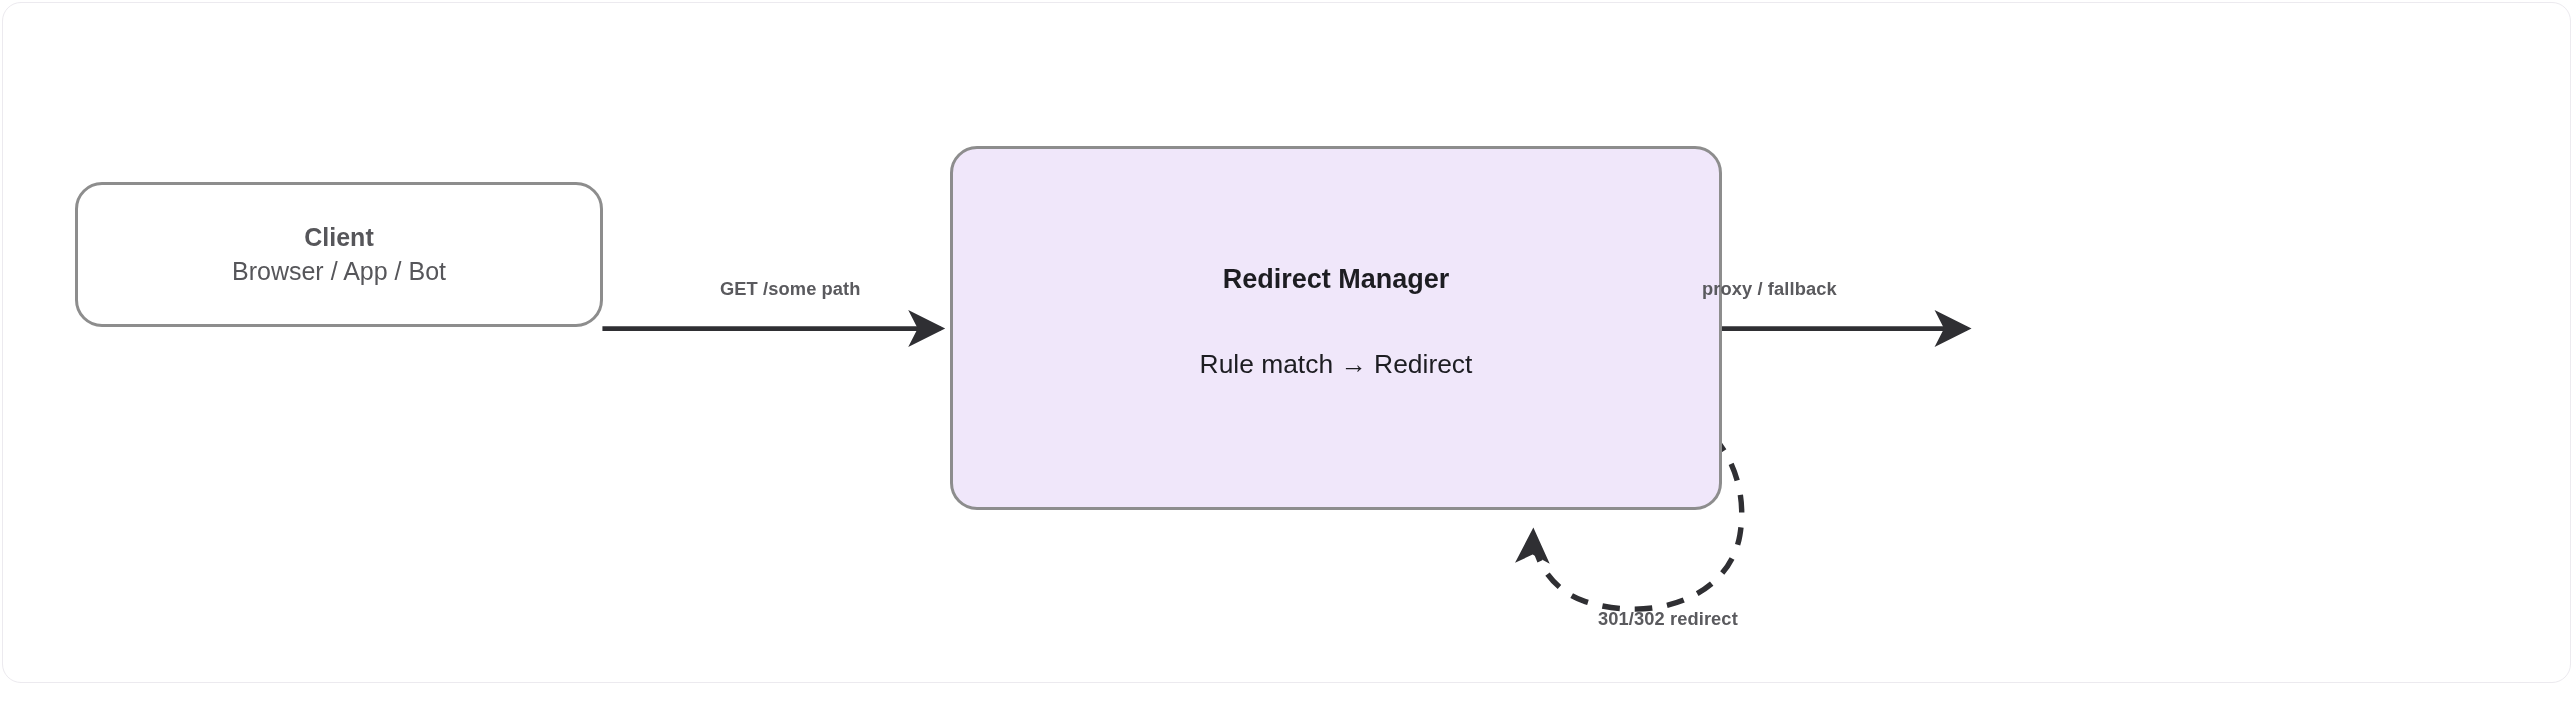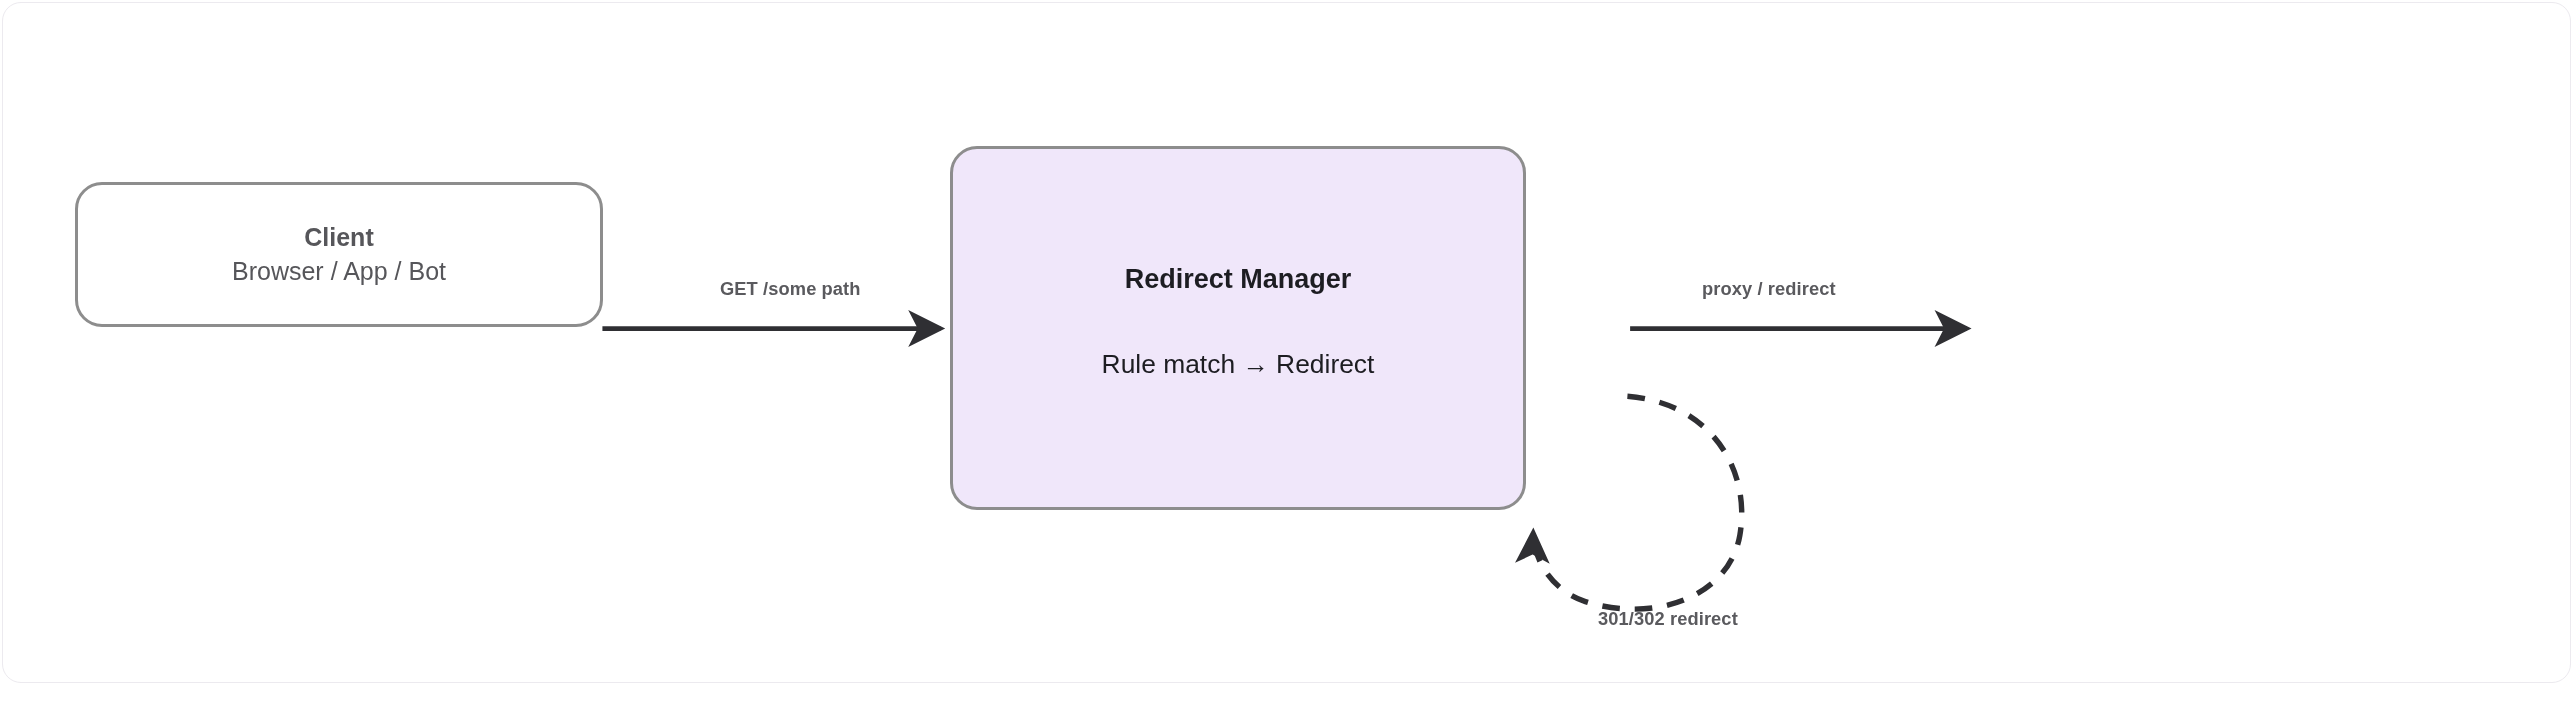--- a/index.html
+++ b/index.html
@@ -65,21 +65,21 @@
     left: 75px;
     top: 182px;
     width: 528px;
     height: 145px;
   }
   #node-client .node-title { margin-bottom: 5.4px; }
 
   #node-redirect {
     left: 950px;
     top: 146px;
-    width: 576px;
+    width: 772px;
     height: 364px;
     padding-bottom: 9.5px;
   }
   #node-redirect .node-title {
     font-size: 27px;
     margin-bottom: 50px;
   }
   #node-redirect .node-sub {
     font-size: 26.4px;
     line-height: 1.45;
@@ -159,18 +159,18 @@
   </div>
 
   <div class="node node-accent" id="node-redirect">
     <div class="node-title dark-title">Redirect Manager</div>
     <div class="node-sub dark-sub">Rule match → Redirect</div>
   </div>
 
 
   <div class="edge-label" id="label-request">GET /some path</div>
 
-  <div class="edge-label" id="label-proxy">proxy / redirect</div>
+  <div class="edge-label" id="label-proxy">proxy / fallback</div>
 
   <div class="edge-label" id="label-redirect">301/302 redirect</div>
 
 </div>
 
 
 </body></html>

